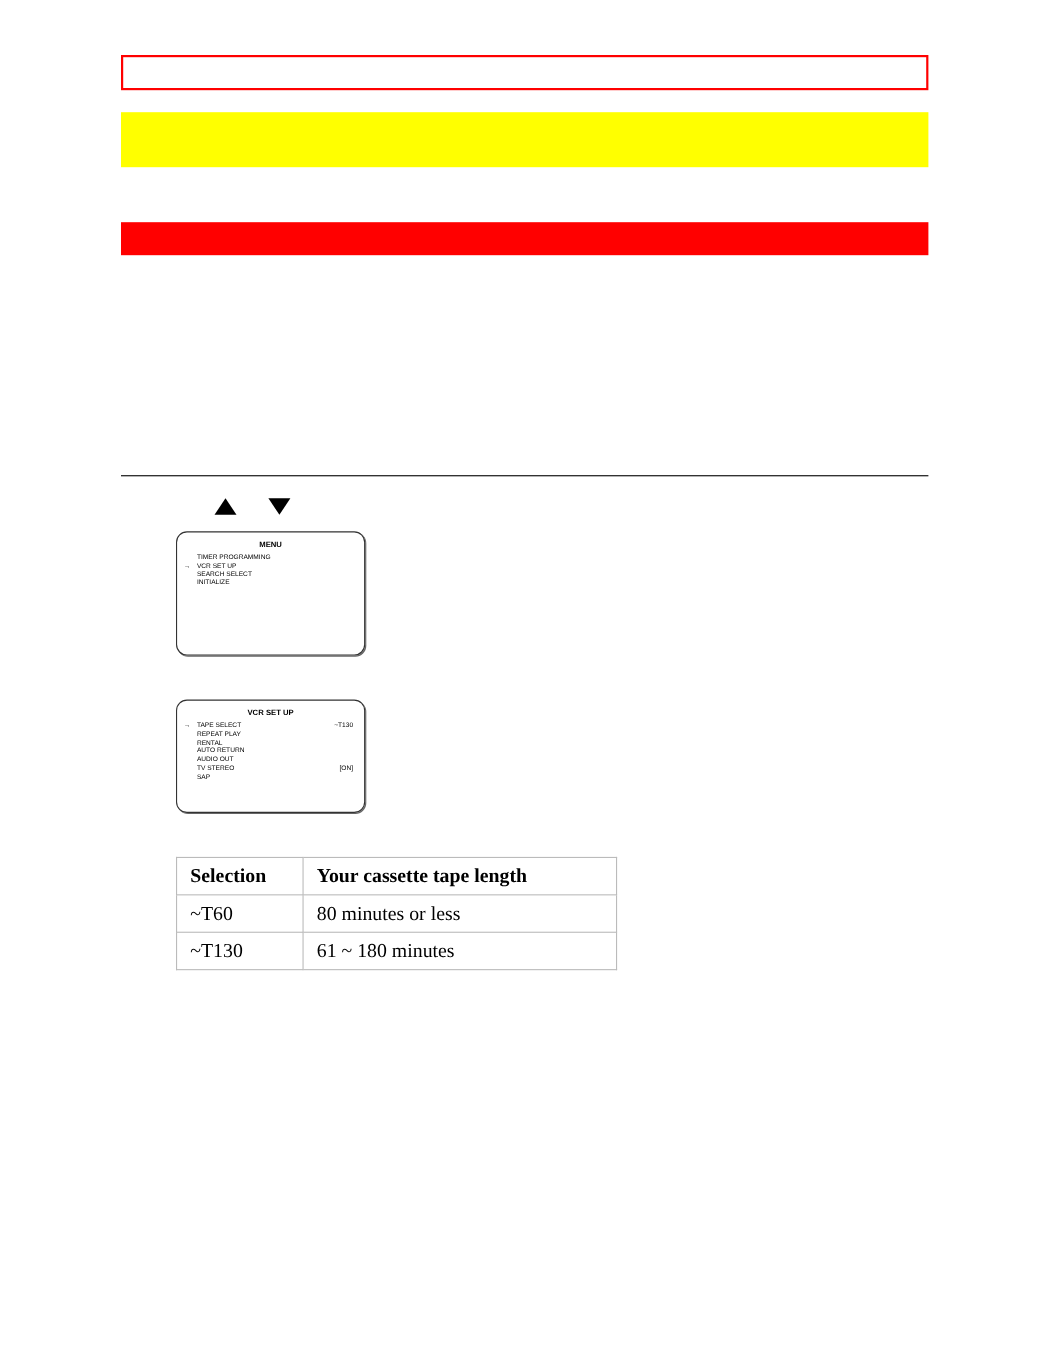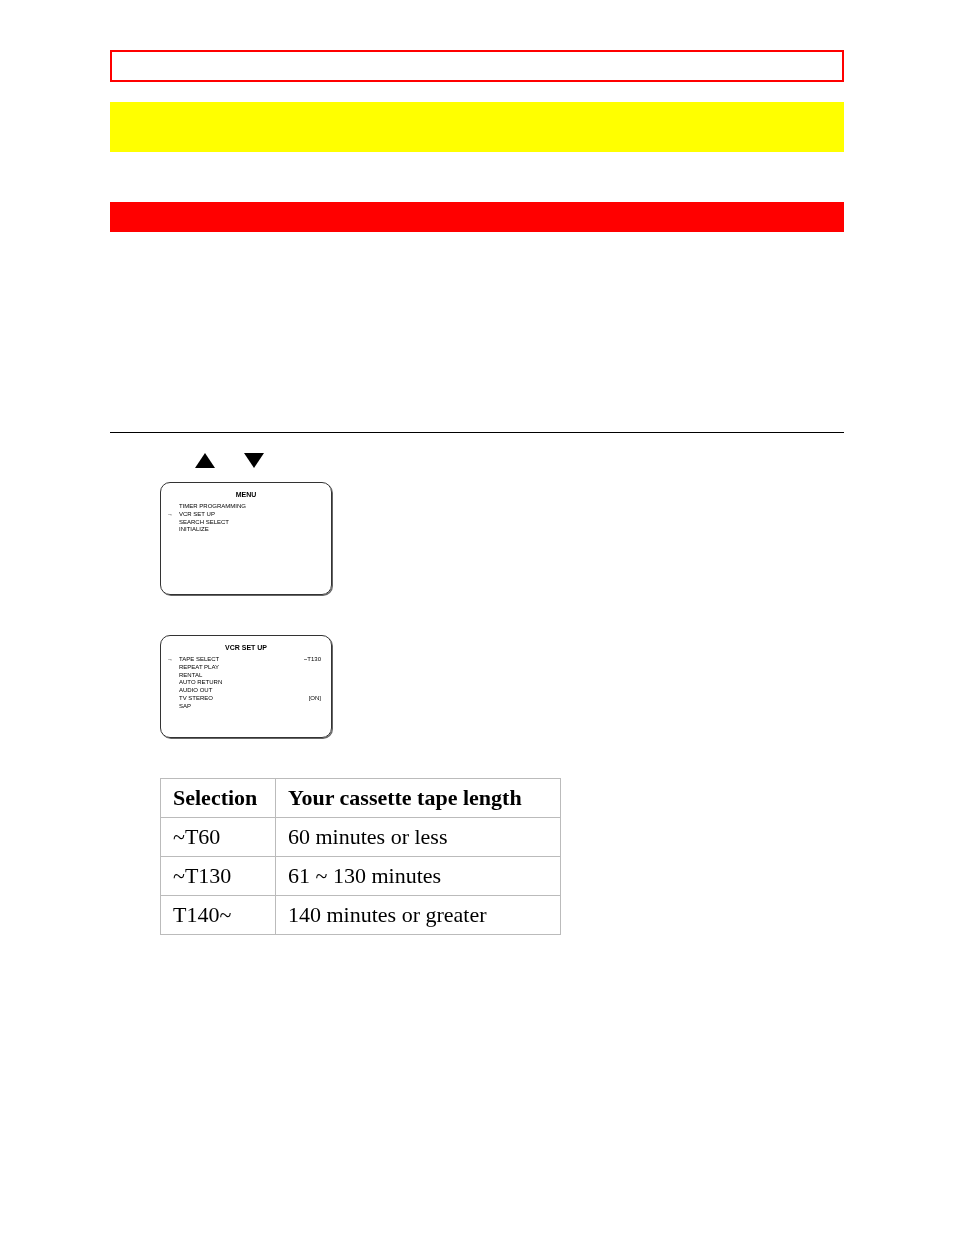--- a/index.html
+++ b/index.html
@@ -103,21 +103,21 @@
       margin-top: 0;
     }
     table {
       border-collapse: collapse;
       border: 1px solid #999;
     }
     th, td {
       border: 1px solid #bbb;
       padding: 6px 12px;
       font-family: "Times New Roman", serif;
-      font-size: 22px;
+      font-size: 18px;
     }
     th {
       font-weight: bold;
       text-align: left;
     }
     th:nth-child(2), td:nth-child(2) {
       width: 260px;
     }
     th:nth-child(1), td:nth-child(1) {
       width: 90px;
@@ -166,27 +166,23 @@
       <table>
         <thead>
           <tr>
             <th>Selection</th>
             <th>Your cassette tape length</th>
           </tr>
         </thead>
         <tbody>
           <tr>
             <td>~T60</td>
-            <td>60 minutes or less</td>
+            <td>80 minutes or less</td>
           </tr>
           <tr>
             <td>~T130</td>
-            <td>61 ~ 130 minutes</td>
-          </tr>
-          <tr>
-            <td>T140~</td>
-            <td>140 minutes or greater</td>
+            <td>61 ~ 180 minutes</td>
           </tr>
         </tbody>
       </table>
     </div>
   </div>
 </div>
 
 </body></html>

